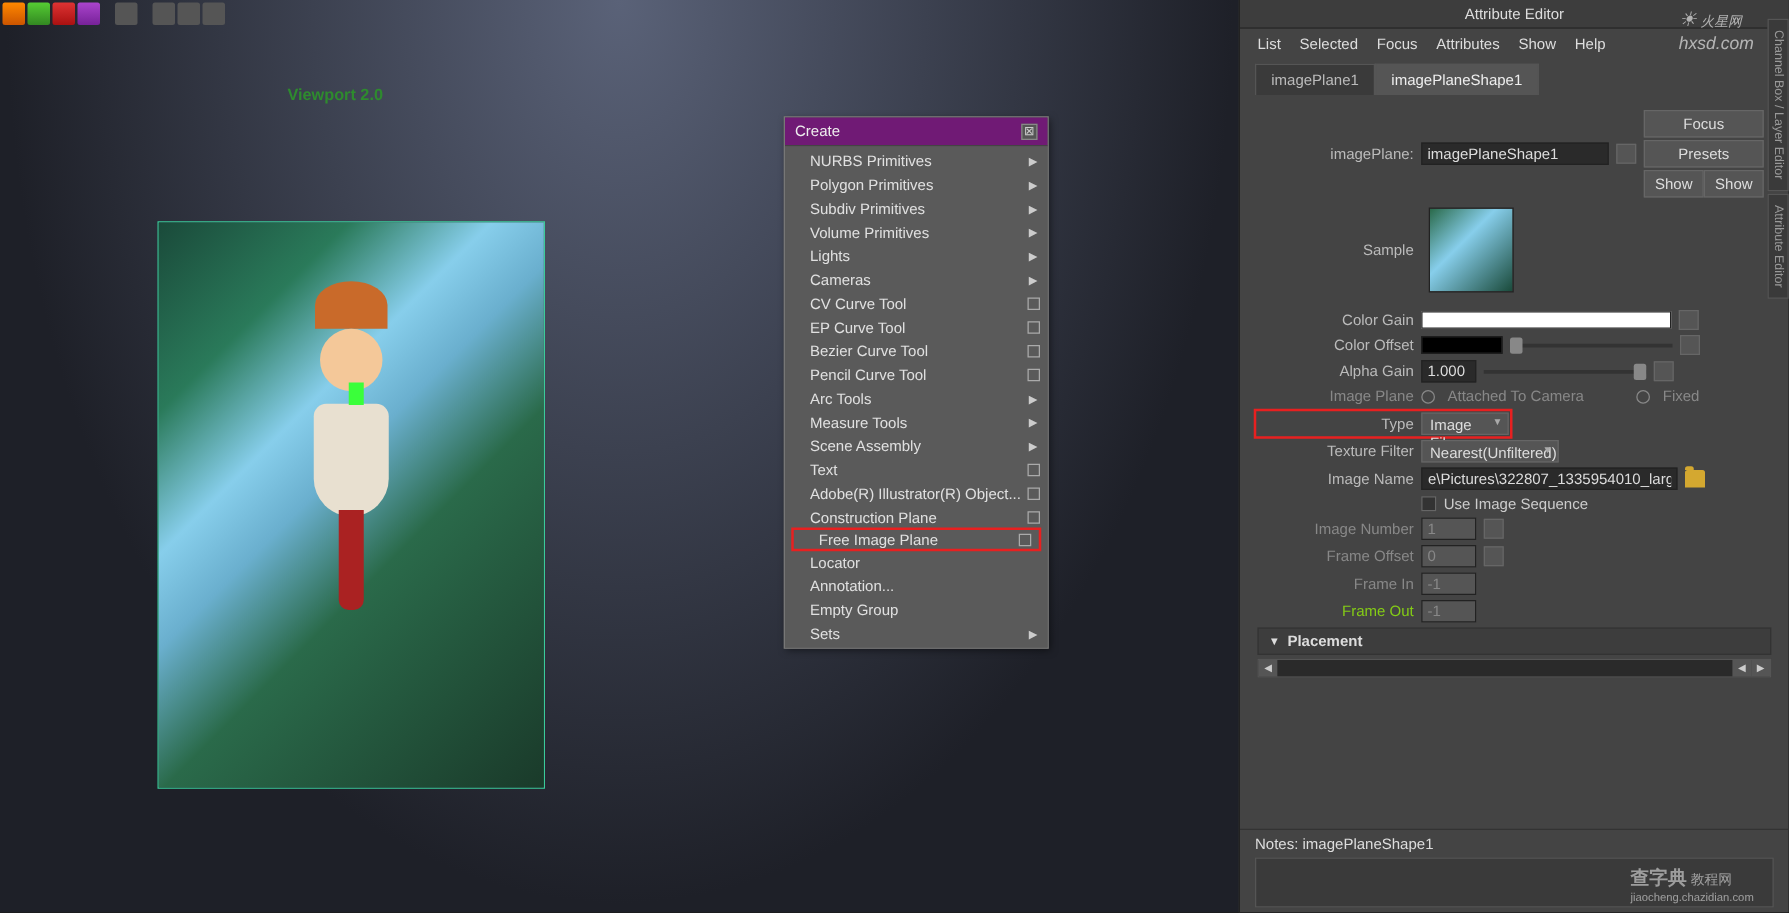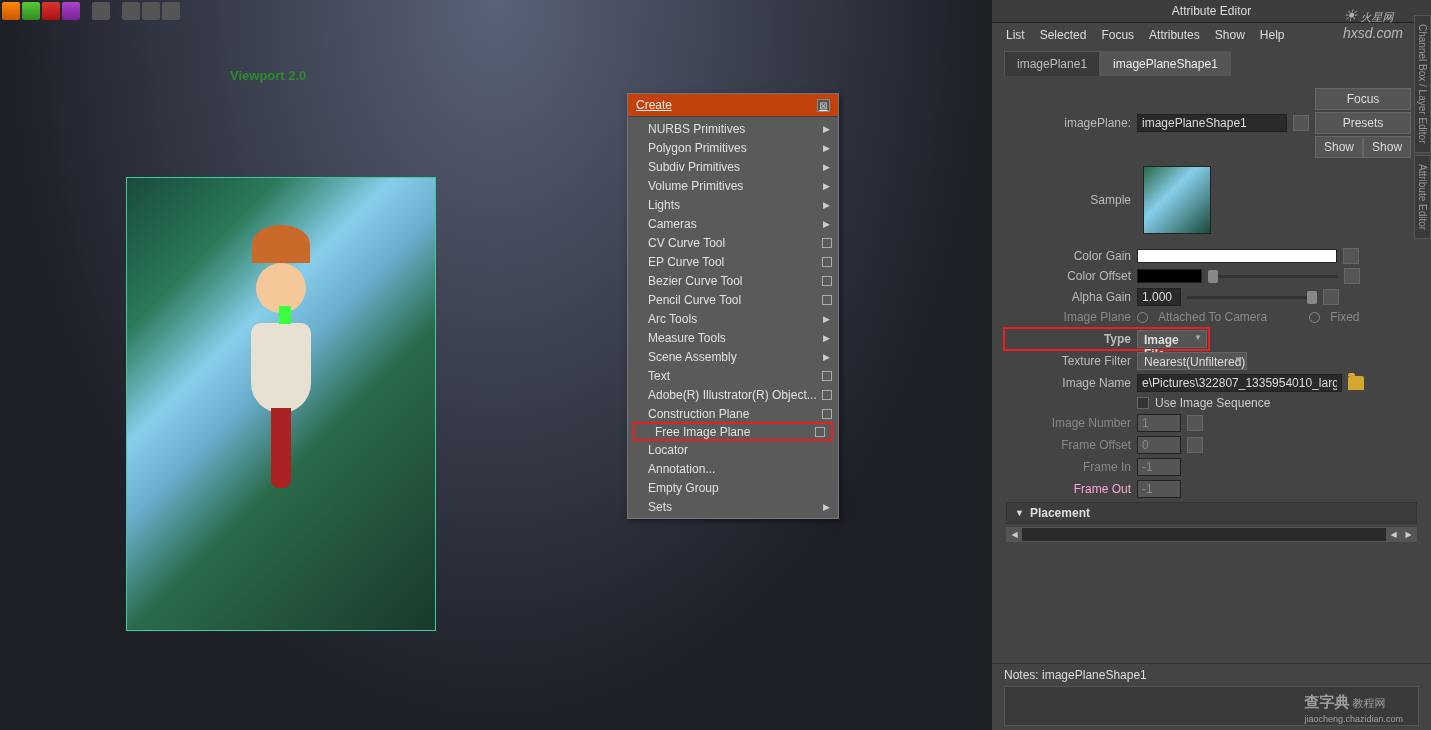--- a/index.html
+++ b/index.html
@@ -22,21 +22,21 @@
 .image-plane-preview { position: absolute; top: 177px; left: 126px; width: 310px; height: 454px; border: 1px solid #3acc9a; }
 .image-plane-inner { width: 100%; height: 100%; background: linear-gradient(135deg, #1a4a3a 0%, #2a7a5a 20%, #87ceeb 35%, #6aafce 45%, #2a6a4a 60%, #1a3a2a 100%); position: relative; }
 .char-shape { position: absolute; left: 30%; top: 22%; width: 40%; height: 70%; }
 .char-head { width: 50px; height: 50px; background: #f4c899; border-radius: 50%; margin: 0 auto; }
 .char-hair { width: 58px; height: 38px; background: #c96a2a; border-radius: 50% 50% 0 0; margin: -52px auto 0; }
 .char-body { width: 60px; height: 90px; background: #e8e0d0; margin: 10px auto 0; border-radius: 10px 10px 30px 30px; }
 .char-legs { width: 20px; height: 80px; background: #aa2222; margin: -5px auto 0; border-radius: 0 0 8px 8px; }
 .selected-marker { position: absolute; top: 128px; left: 152px; width: 12px; height: 18px; background: #3aff3a; }
 
 .context-menu { position: absolute; top: 93px; left: 627px; width: 212px; background: #555555; border: 1px solid #777; box-shadow: 2px 2px 6px rgba(0,0,0,0.5); }
-.menu-title { background: #c2410c; padding: 4px 8px; display: flex; justify-content: space-between; align-items: center; font-size: 12px; color: #eee; border-bottom: 1px solid #444; text-decoration: underline; }
+.menu-title { background: #701a75; padding: 4px 8px; display: flex; justify-content: space-between; align-items: center; font-size: 12px; color: #eee; border-bottom: 1px solid #444; }
 .menu-close { width: 13px; height: 13px; background: #555; border: 1px solid #888; display: flex; align-items: center; justify-content: center; font-size: 10px; color: #ccc; cursor: pointer; }
 .menu-items { background: #5a5a5a; padding: 2px 0; }
 .menu-item { display: flex; align-items: center; padding: 3px 8px 3px 20px; color: #e0e0e0; font-size: 12px; position: relative; cursor: pointer; height: 19px; }
 .menu-arrow { position: absolute; right: 8px; color: #ccc; font-size: 9px; }
 .menu-box { position: absolute; right: 6px; width: 10px; height: 10px; border: 1px solid #aaa; }
 .menu-highlight { border: 2px solid #e82020; margin: -1px 5px; }
 
 .right-panel { width: 440px; background: #444444; border-left: 1px solid #222; display: flex; flex-direction: column; position: relative; }
 .side-tab { position: absolute; right: 0; top: 15px; writing-mode: vertical-rl; background: #3a3a3a; padding: 8px 2px; font-size: 10px; color: #999; border: 1px solid #555; }
 .side-tab2 { top: 155px; }
@@ -274,21 +274,21 @@
       </div>
       <div class="attr-row">
         <div class="attr-label" style="color:#888">Image Plane</div>
         <span class="radio-circle"></span>
         <span style="color:#888">Attached To Camera</span>
         <span style="width:30px"></span>
         <span class="radio-circle"></span>
         <span style="color:#888">Fixed</span>
       </div>
 
-      <div class="attr-row" style="margin-top:6px;font-weight:bold;">
+      <div class="attr-row" style="margin-top:6px;">
         <span class="highlight-box">
           <div class="attr-label">Type</div>
           <div class="dropdown" style="width:70px"><span>Image File</span></div>
         </span>
       </div>
       <div class="attr-row">
         <div class="attr-label">Texture Filter</div>
         <div class="dropdown" style="width:110px"><span>Nearest(Unfiltered)</span></div>
       </div>
       <div class="attr-row">
@@ -309,21 +309,21 @@
       <div class="attr-row">
         <div class="attr-label" style="color:#888">Frame Offset</div>
         <input class="attr-input mid-input readonly" value="0" style="">
         <span class="icon-btn"></span>
       </div>
       <div class="attr-row">
         <div class="attr-label" style="color:#888">Frame In</div>
         <input class="attr-input mid-input readonly" value="-1" style="">
       </div>
       <div class="attr-row">
-        <div class="attr-label" style="color:#f9a8d4">Frame Out</div>
+        <div class="attr-label" style="color:#84cc16">Frame Out</div>
         <input class="attr-input mid-input readonly" value="-1" style="">
       </div>
 
       <div class="section-header">
         <span class="section-arrow">▼</span>
         <span>Placement</span>
       </div>
 
       <div class="scroll-bar" style="margin-top:3px;">
         <div class="scroll-btn">◀</div>

